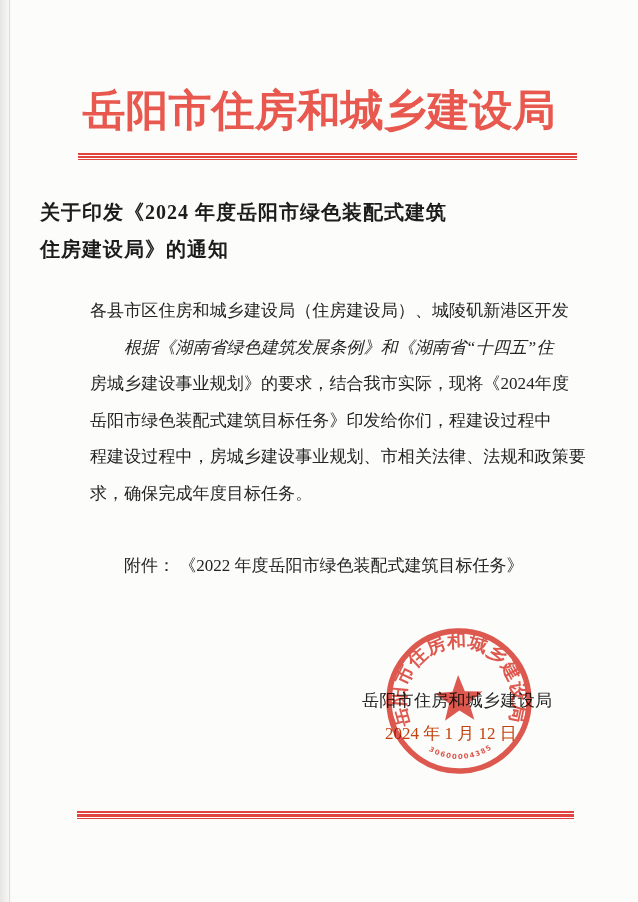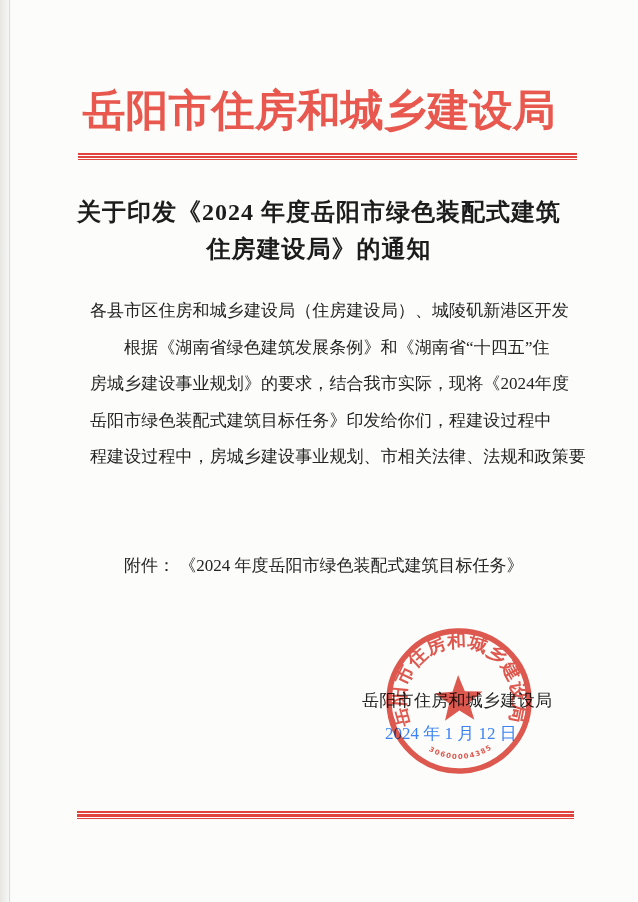--- a/index.html
+++ b/index.html
@@ -32,43 +32,43 @@
   }
   .rule-bottom{
     position:absolute;top:811px;left:77px;width:497px;height:8px;
     background:linear-gradient(to bottom,
       #df443e 0 1.8px, #ffffff 1.8px 3px,
       #df443e 3px 6.2px, #ffffff 6.2px 7px,
       #df443e 7px 8px);
   }
   .doc-title{
     position:absolute;top:194px;left:40px;width:558px;
-    text-align:center;color:#1c1c1c;
-    font-size:24px;font-weight:bold;line-height:37px;
+    color:#1c1c1c;
+    font-size:20px;font-weight:bold;line-height:37px;
     letter-spacing:1px;
   }
   .body-text{
     position:absolute;left:90px;top:293px;width:482px;
     color:#242424;font-size:17px;line-height:36.5px;
     letter-spacing:0.1px;
   }
   .body-line{height:36.5px;white-space:nowrap;}
-  .indent{padding-left:34px;}
+  .indent{padding-left:34px;font-style:italic;}
   .attachment-line{
     position:absolute;left:124px;top:548px;
     color:#242424;font-size:17px;line-height:36.5px;white-space:nowrap;
   }
   .sig-agency{
     position:absolute;left:362px;top:689px;
     color:#242424;font-size:17px;line-height:24px;white-space:nowrap;
     letter-spacing:0.3px;
   }
   .sig-date{
     position:absolute;left:385px;top:722px;
-    color:#3b82f6;font-size:17px;line-height:24px;white-space:nowrap;
+    color:#c2410c;font-size:17px;line-height:24px;white-space:nowrap;
   }
   .seal{
     position:absolute;left:374px;top:616px;width:170px;height:170px;
     mix-blend-mode:multiply;opacity:.88;
     transform:rotate(-2deg);
   }
   .seal text{
     font-family:"Liberation Serif","DejaVu Serif",serif;
     font-weight:bold;
   }
@@ -91,23 +91,24 @@
   <div>关于印发《2024 年度岳阳市绿色装配式建筑</div>
   <div>住房建设局》的通知</div>
 </div>
 
 <div class="body-text">
   <div class="body-line">各县市区住房和城乡建设局（住房建设局）、城陵矶新港区开发</div>
   <div class="body-line indent">根据《湖南省绿色建筑发展条例》和《湖南省“十四五”住</div>
   <div class="body-line">房城乡建设事业规划》的要求，结合我市实际，现将《2024年度</div>
   <div class="body-line">岳阳市绿色装配式建筑目标任务》印发给你们，程建设过程中</div>
   <div class="body-line">程建设过程中，房城乡建设事业规划、市相关法律、法规和政策要</div>
+  <div class="body-line">求，确保完成年度目标任务。</div>
 </div>
 
-<div class="attachment-line">附件： 《2024 年度岳阳市绿色装配式建筑目标任务》</div>
+<div class="attachment-line">附件： 《2022 年度岳阳市绿色装配式建筑目标任务》</div>
 
 <div class="sig-agency">岳阳市住房和城乡建设局</div>
 
 <div class="sig-date">2024 年 1 月 12 日</div>
 
 <svg class="seal" viewBox="0 0 170 170">
   <defs>
     <path id="seal-top-arc" d="M 34.3 103.5 A 54 54 0 1 1 135.7 103.5" fill="none"></path>
     <path id="seal-bottom-arc" d="M 51.7 132.5 A 58 58 0 0 0 118.3 132.5" fill="none"></path>
   </defs>

